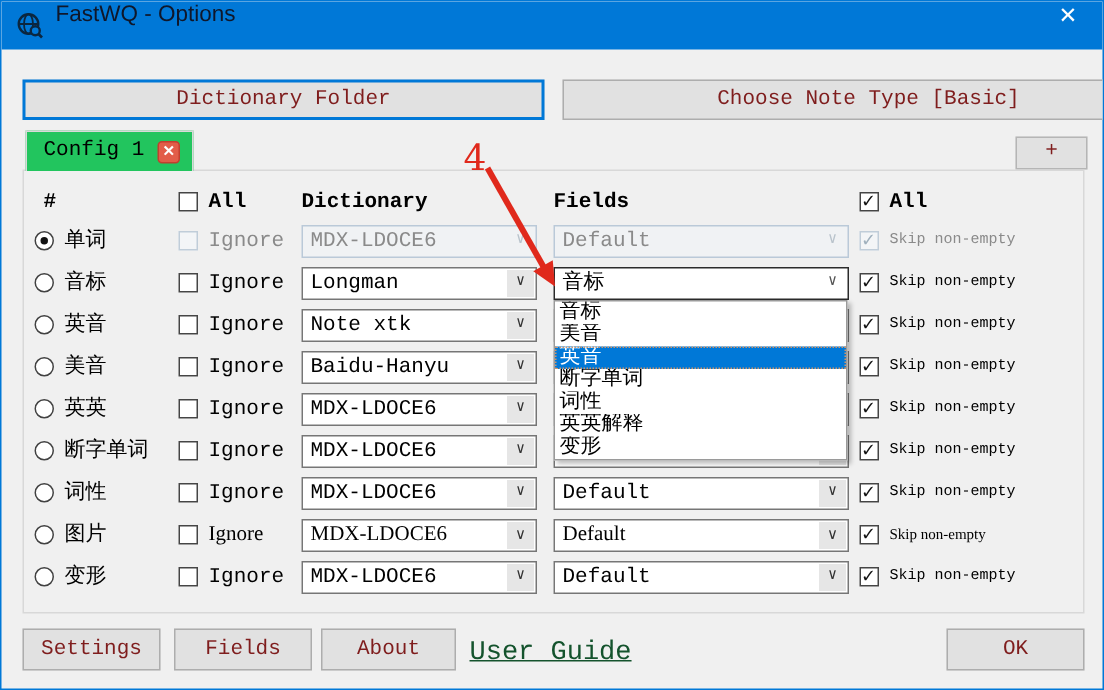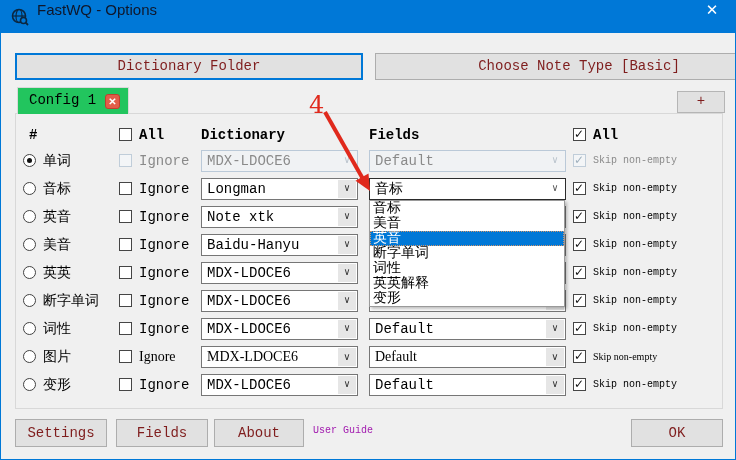--- a/index.html
+++ b/index.html
@@ -111,22 +111,22 @@
 
   
   .annot { position:absolute; left:280px; top:85px; width:120px; height:120px; z-index:60; pointer-events:none; }
 
   
   .btn-settings { left:14px;  top:418px; width:92px; height:28px; line-height:26px; }
   .btn-update   { left:115px; top:418px; width:92px; height:28px; line-height:26px; }
   .btn-about    { left:213px; top:418px; width:90px; height:28px; line-height:26px; }
   .btn-ok       { left:630px; top:418px; width:92px; height:28px; line-height:26px; }
   .link-guide {
-    position:absolute; left:312px; top:424px; font-size:10px; color:#a21caf;
-    cursor:pointer;
+    position:absolute; left:312px; top:424px; font-size:18px; color:#14532d;
+    text-decoration:underline; cursor:pointer;
   }
 </style>
 </head>
 <body>
 
 <div class="window">
 
   <div class="titlebar">
     <svg class="appicon" viewBox="0 0 18 18">
       <circle cx="8" cy="8" r="6.5" fill="none" stroke="#0b2740" stroke-width="1.6"></circle>

